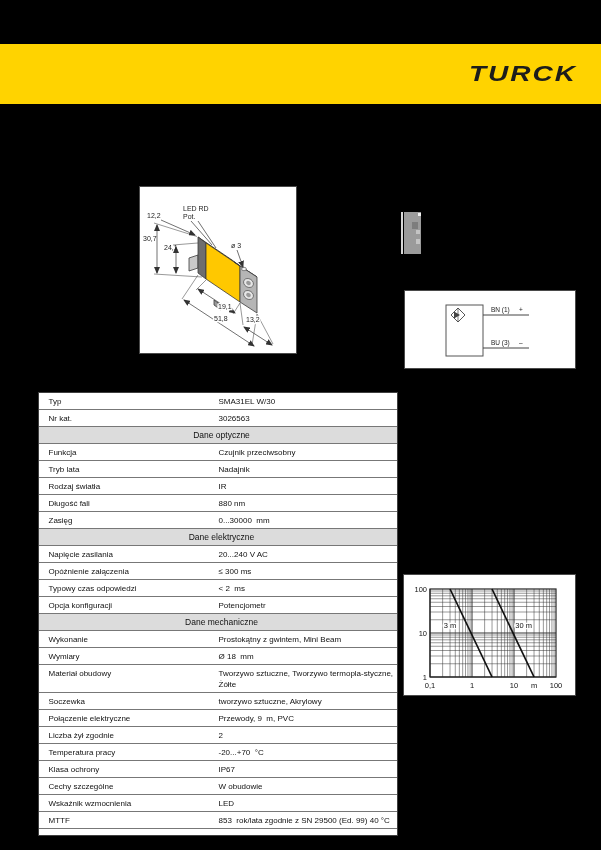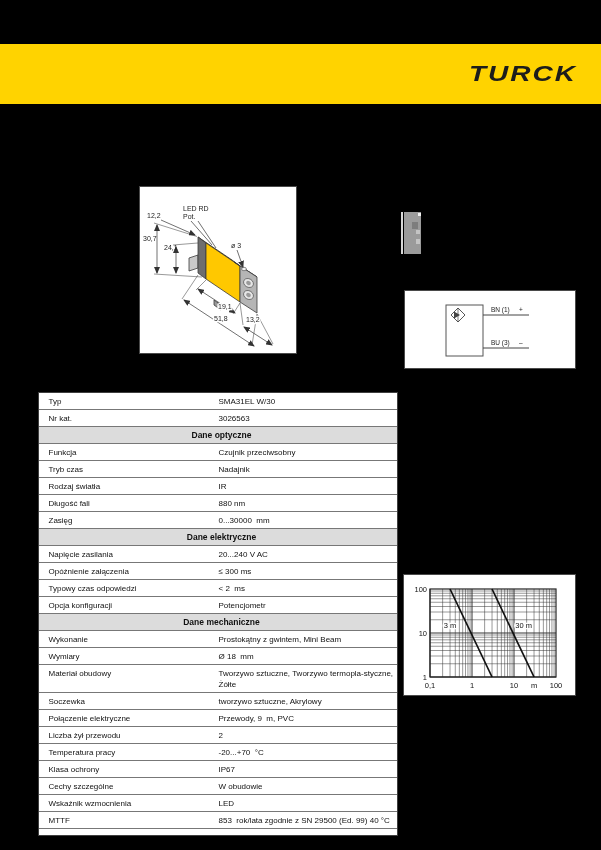--- a/index.html
+++ b/index.html
@@ -30,21 +30,21 @@
   
   .spec{
     position:absolute;left:38px;top:348px;width:360px;background:#fff;
     border:1px solid #3f3f3f;box-sizing:border-box;padding-bottom:6px;
     font-size:8px;color:#111;
   }
   .trow{display:flex;min-height:16px;border-bottom:1px solid #777;
     padding:3px 0 2px 0;box-sizing:border-box;line-height:11px;justify-content:center;}
   .trow.section{background:#dcdcdc;font-size:8.5px;}
   .tlabel{width:177px;padding-left:7px;box-sizing:border-box;}
-  .tsection-label{padding-left:7px;font-weight:bold;}
+  .tsection-label{padding-left:7px;}
   .tvalue{width:176px;white-space:pre-wrap;}
   
   .dim{font-size:7px;fill:#222;font-family:"Liberation Sans",sans-serif;}
   .wlabel{font-size:6.5px;fill:#222;font-family:"Liberation Sans",sans-serif;}
   .ctick{font-size:7.5px;fill:#111;font-family:"Liberation Sans",sans-serif;}
   .halo{paint-order:stroke;stroke:#fff;stroke-width:2.5px;}
 </style>
 </head>
 <body>
 
@@ -213,21 +213,21 @@
           <div class="tvalue">3026563</div>
         </div>
         <div class="trow section">
           <div class="tsection-label">Dane optyczne</div>
         </div>
         <div class="trow">
           <div class="tlabel">Funkcja</div>
           <div class="tvalue">Czujnik przeciwsobny</div>
         </div>
         <div class="trow">
-          <div class="tlabel">Tryb czas</div>
+          <div class="tlabel">Tryb lata</div>
           <div class="tvalue">Nadajnik</div>
         </div>
         <div class="trow">
           <div class="tlabel">Rodzaj światła</div>
           <div class="tvalue">IR</div>
         </div>
         <div class="trow">
           <div class="tlabel">Długość fali</div>
           <div class="tvalue">880 nm</div>
         </div>
@@ -271,21 +271,21 @@
         </div>
         <div class="trow">
           <div class="tlabel">Soczewka</div>
           <div class="tvalue">tworzywo sztuczne, Akrylowy</div>
         </div>
         <div class="trow">
           <div class="tlabel">Połączenie elektryczne</div>
           <div class="tvalue">Przewody, 9  m, PVC</div>
         </div>
         <div class="trow">
-          <div class="tlabel">Liczba żył przewodu</div>
+          <div class="tlabel">Liczba żył zgodnie</div>
           <div class="tvalue">2</div>
         </div>
         <div class="trow">
           <div class="tlabel">Temperatura pracy</div>
           <div class="tvalue">-20...+70  °C</div>
         </div>
         <div class="trow">
           <div class="tlabel">Klasa ochrony</div>
           <div class="tvalue">IP67</div>
         </div>

